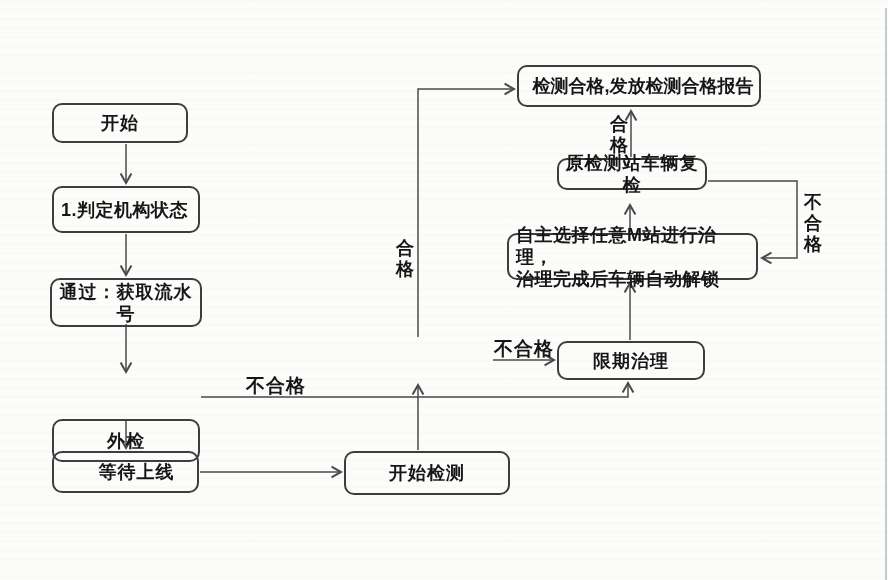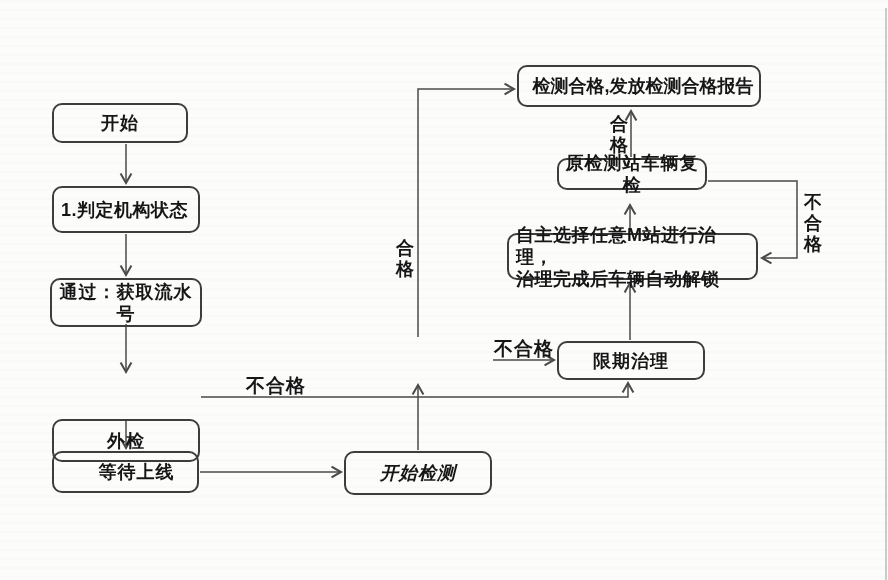--- a/index.html
+++ b/index.html
@@ -119,21 +119,21 @@
   <div class="node multiline" style="left:52px;top:186px;width:148px;height:47px;font-size:18px;text-align:center;">
     <span>1.判定机构状态</span>
   </div>
 
   <div class="node" style="left:50px;top:278px;width:152px;height:49px;">通过：获取流水号</div>
 
   <div class="node" style="left:52px;top:375px;width:148px;height:43px;margin-top:44px;">外检</div>
 
   <div class="node" style="left:52px;top:451px;width:147px;height:42px;padding-left:22px;">等待上线</div>
 
-  <div class="node" style="left:344px;top:451px;width:148px;height:44px;font-style:italic;">开始检测</div>
+  <div class="node" style="left:344px;top:451px;width:166px;height:44px;">开始检测</div>
 
 
   <div class="node" style="left:557px;top:341px;width:148px;height:39px;">限期治理</div>
 
   <div class="node multiline" style="left:507px;top:233px;width:251px;height:47px;font-size:18px;">
     <span>自主选择任意M站进行治理，</span>
     <span>治理完成后车辆自动解锁</span>
   </div>
 
   <div class="node" style="left:557px;top:158px;width:150px;height:32px;">原检测站车辆复检</div>

